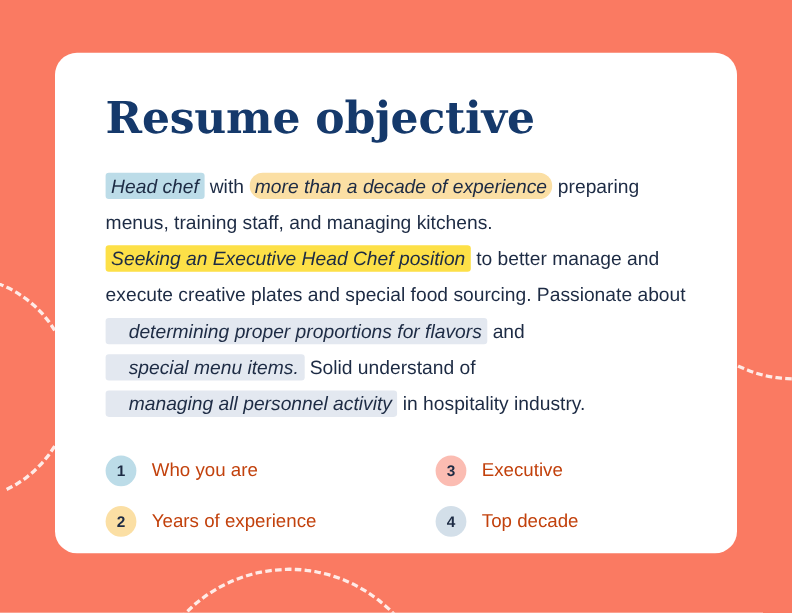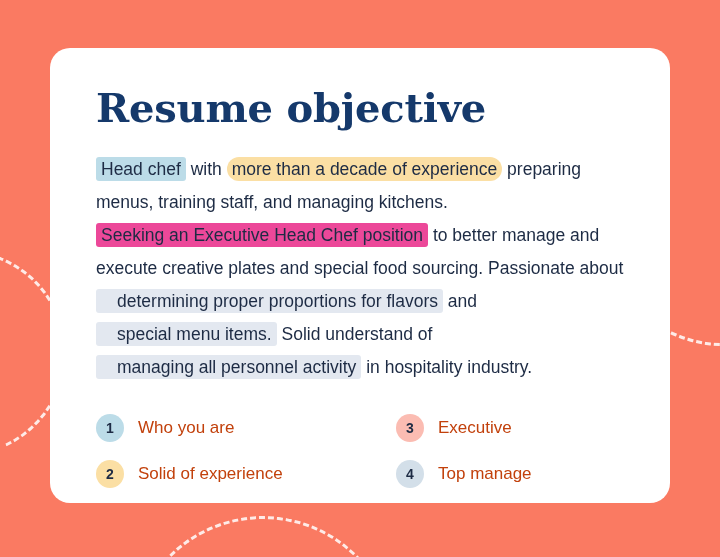--- a/index.html
+++ b/index.html
@@ -80,24 +80,25 @@
     font-size: 17.5px;
     line-height: 33px;
     color: #1d2b44;
     max-width: 540px;
   }
 
   .hl {
     padding: 2px 5px;
     border-radius: 3px;
     white-space: nowrap;
+    font-style: italic;
   }
   .hl-blue   { background: #bcdce8; }
   .hl-yellow { background: #fbdfa4; border-radius: 12px; }
-  .hl-red    { background: #ec4899; }
+  .hl-red    { background: #fde047; }
   .hl-grey   { background: #e3e8f0; padding-left: 21px; }
 
   
   .legend {
     margin-top: 30px;
     display: grid;
     grid-template-columns: 300px 1fr;
     grid-row-gap: 18px;
   }
   .legend-item {
@@ -146,21 +147,21 @@
     <div class="legend-item">
       <span class="badge badge-1">1</span>
       <span class="legend-label">Who you are</span>
     </div>
     <div class="legend-item">
       <span class="badge badge-3">3</span>
       <span class="legend-label">Executive</span>
     </div>
     <div class="legend-item">
       <span class="badge badge-2">2</span>
-      <span class="legend-label">Solid of experience</span>
+      <span class="legend-label">Years of experience</span>
     </div>
     <div class="legend-item">
       <span class="badge badge-4">4</span>
-      <span class="legend-label">Top manage</span>
+      <span class="legend-label">Top decade</span>
     </div>
   </div>
 
 </div>
 
 </body></html>

